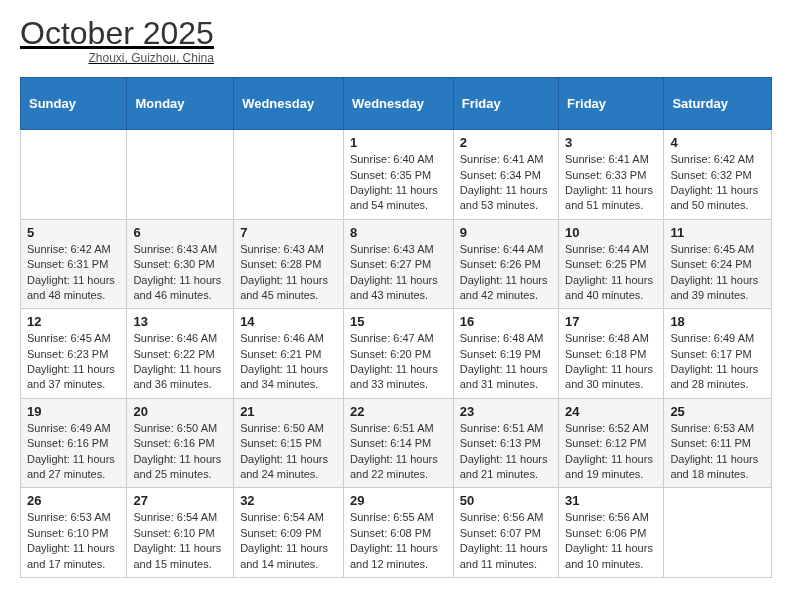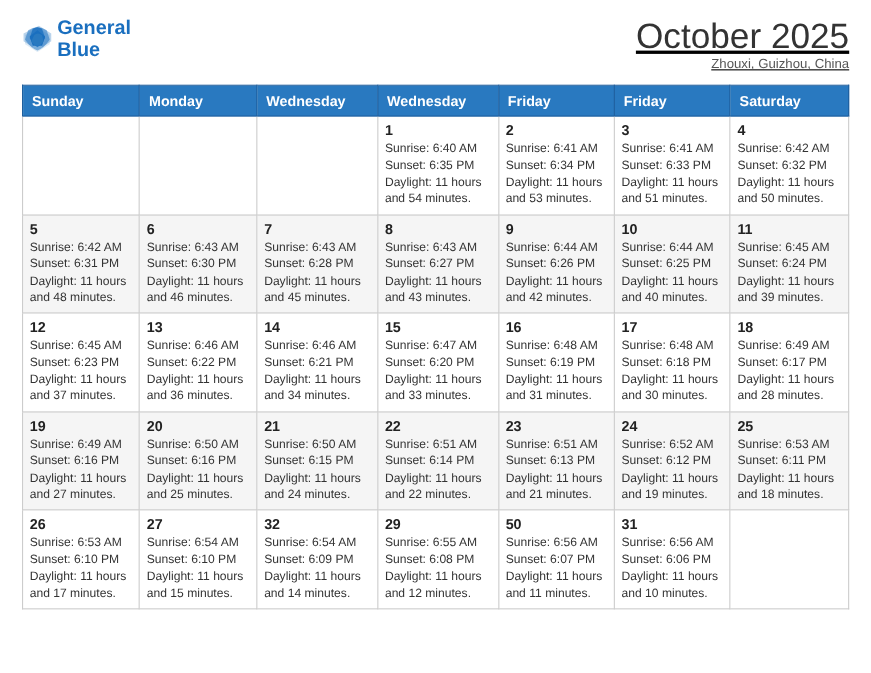--- a/index.html
+++ b/index.html
@@ -55,21 +55,21 @@
     .calendar {
       width: 100%;
       border-collapse: collapse;
       border: 1px solid #ccc;
     }
     .calendar thead tr th {
       background-color: #2979c0;
       color: #fff;
       font-size: 13px;
       font-weight: bold;
-      padding: 6px 8px;
+      padding: 18px 8px;
       text-align: left;
       border: 1px solid #1e5f9e;
     }
     .calendar tbody tr td {
       vertical-align: top;
       border: 1px solid #ccc;
       padding: 5px 6px;
       width: 113px;
       min-height: 80px;
     }
@@ -93,34 +93,20 @@
     }
     .empty-cell {
       background: #fff;
     }
   </style>
 </head>
 <body>
 
 <div class="page">
   <div class="header">
-    <div class="logo">
-      <svg class="logo-icon" viewBox="0 0 40 40">
-        <polygon points="20,4 36,14 36,26 20,36 4,26 4,14" fill="#1a6fbf" opacity="0.15"></polygon>
-        <polygon points="22,2 38,12 38,22 26,30 26,18 14,18 14,30 2,22 2,12" fill="#1a6fbf" opacity="0.3"></polygon>
-        <path d="M8,8 Q20,0 32,8 L36,20 Q28,32 20,34 Q12,32 4,20 Z" fill="#1a6fbf" opacity="0.5"></path>
-        <path d="M14,6 Q20,2 26,6 L30,18 Q24,28 20,30 Q16,28 10,18 Z" fill="#1a6fbf" opacity="0.8"></path>
-        <polygon points="20,8 30,16 26,28 14,28 10,16" fill="#1a6fbf"></polygon>
-        <path d="M16,14 Q20,10 26,14 L28,22 Q24,28 20,28 Q16,28 12,22 Z" fill="#2979c0"></path>
-      </svg>
-      <div class="logo-text">
-        <div><span>General</span></div>
-        <div><span style="color:#1a6fbf;">Blue</span></div>
-      </div>
-    </div>
     <div class="title-block">
       <h1>October 2025</h1>
       <h2>Zhouxi, Guizhou, China</h2>
     </div>
   </div>
 
   <table class="calendar">
     <thead>
       <tr>
       <th>Sunday</th>

